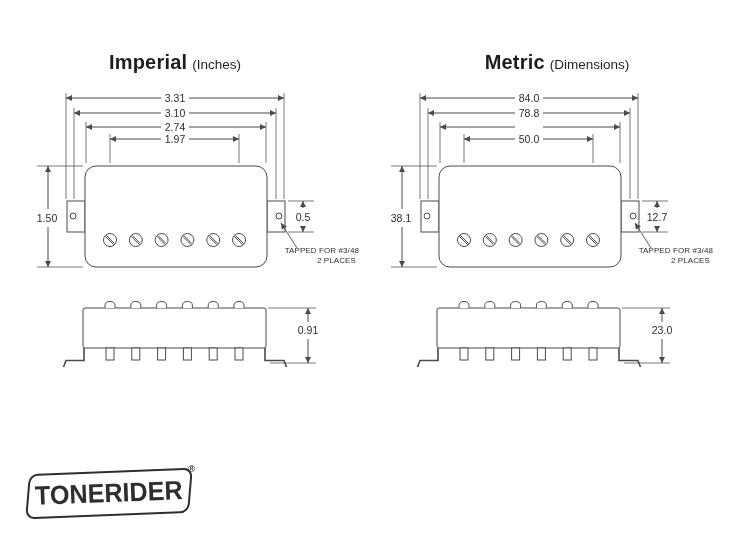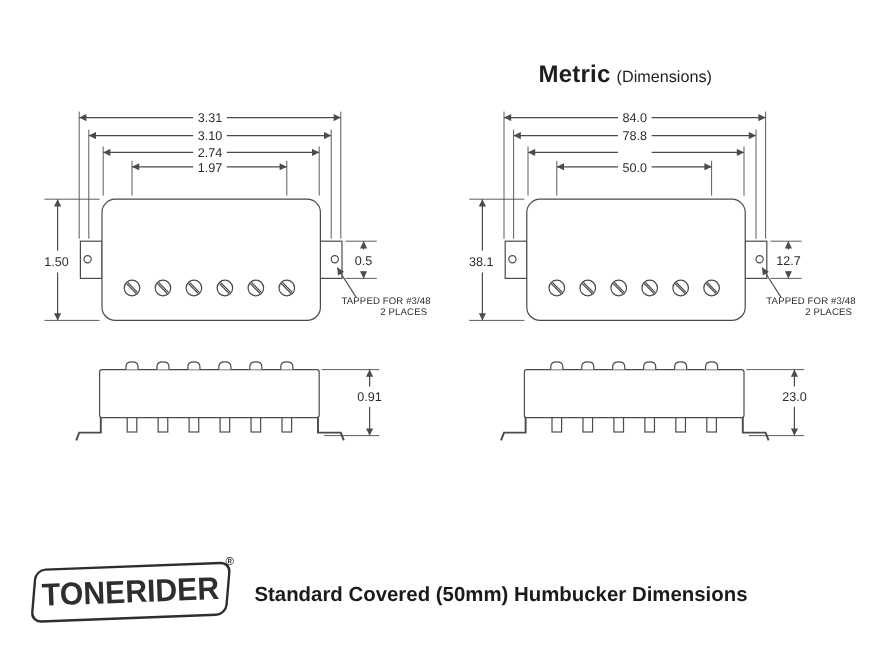--- a/index.html
+++ b/index.html
@@ -4,21 +4,21 @@
 <style>
   html,body{margin:0;padding:0;background:#ffffff;}
   .stage{
     position:relative;width:730px;height:548px;background:#ffffff;overflow:hidden;
     font-family:"Liberation Sans", sans-serif;color:#2d2d2d;
   }
   .title{position:absolute;top:51px;display:flex;align-items:baseline;justify-content:center;gap:5px;white-space:nowrap;}
   .title .t1{font-size:20px;font-weight:600;letter-spacing:.2px;color:#1e1e1e;}
   .title .t2{font-size:13.5px;font-weight:500;color:#1e1e1e;}
   .title-imperial{left:60px;width:230px;}
-  .title-metric{left:404px;width:234px;}
+  .title-metric{left:440px;width:234px;}
   svg text{font-family:"Liberation Sans", sans-serif;fill:#2d2d2d;}
   .dimtxt{font-size:10.5px;}
   .notetxt{font-size:8px;letter-spacing:.1px;}
   .logo-wrap{position:absolute;left:21px;top:464px;width:176px;height:58px;}
   .logo-box{
     position:absolute;left:6px;top:7px;width:160px;height:41px;
     border:2.5px solid #2e2e2e;border-radius:9px;
     transform:rotate(-2.2deg) skewX(-7deg);
     display:flex;align-items:center;justify-content:center;background:#fff;
   }
@@ -27,20 +27,24 @@
     transform:skewX(7deg) scaleX(.95);white-space:nowrap;
   }
   .logo-reg{position:absolute;right:2px;top:-1px;font-size:9.5px;font-weight:600;color:#2e2e2e;}
   .caption{position:absolute;left:212px;top:486px;font-size:17px;font-weight:600;color:#1b1b1b;white-space:nowrap;}
 </style>
 </head>
 <body>
 
 <div class="stage">
 
+  <div class="title title-imperial">
+    <span class="t1">Imperial</span>
+    <span class="t2">(Inches)</span>
+  </div>
   <div class="title title-metric">
     <span class="t1">Metric</span>
     <span class="t2">(Dimensions)</span>
   </div>
 
   <svg width="730" height="440" viewBox="0 0 730 440" style="position:absolute;left:0;top:0;">
     <defs>
       <marker id="arr" viewBox="0 0 10 10" refX="10" refY="5" markerWidth="8.5" markerHeight="6" orient="auto-start-reverse" markerUnits="userSpaceOnUse">
         <path d="M0,0 L10,5 L0,10 z" fill="#4b4b4b"></path>
       </marker>
@@ -160,15 +164,14 @@
       <text class="notetxt" x="710" y="262.5" text-anchor="end">2 PLACES</text>
     </g>
   </svg>
 
   <div class="logo-wrap">
     <div class="logo-box">
       <span class="logo-text">TONERIDER</span>
     </div>
     <span class="logo-reg">®</span>
   </div>
-  <div class="caption">Standard Covered (50mm) Humbucker Dimensions</div>
 
 </div>
 
 </body></html>

